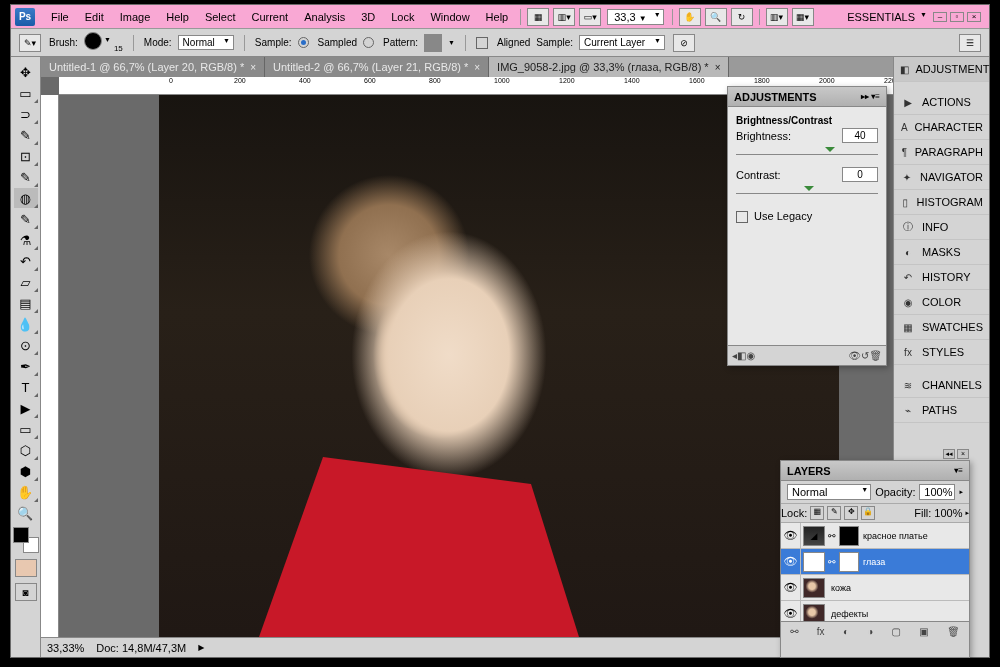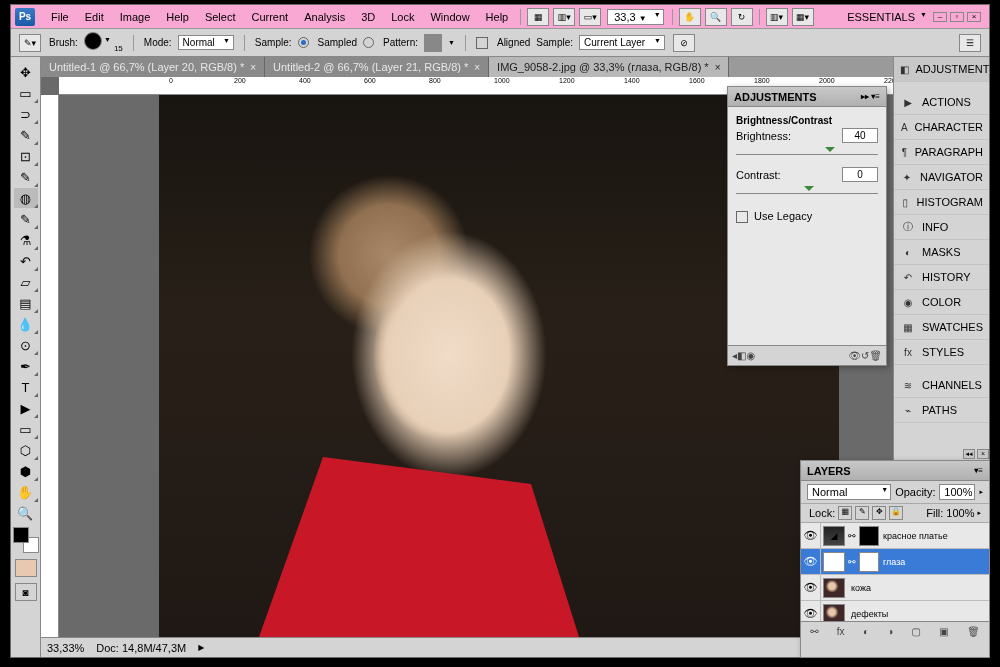--- a/index.html
+++ b/index.html
@@ -76,26 +76,26 @@
 .adj-body { padding: 8px; background: #e8e8e8; height: calc(100% - 40px); }
 .adj-title { font-weight: bold; font-size: 10px; margin-bottom: 2px; }
 .adj-row { display: flex; align-items: center; justify-content: space-between; margin-bottom: 2px; font-size: 10px; }
 .adj-val { width: 36px; border: 1px solid #888; background: #fff; text-align: center; padding: 1px; font-size: 10px; }
 .slider { height: 10px; position: relative; margin: 2px 0 12px; border-bottom: 1px solid #888; }
 .slider .thumb { position: absolute; top: 2px; width: 0; height: 0; border: 5px solid transparent; border-top-color: #3a8a3a; }
 .panel-footer { height: 20px; background: #d4d4d4; border-top: 1px solid #888; display: flex; align-items: center; justify-content: space-around; padding: 0 4px; }
 .panel-footer .fic { font-size: 10px; color: #444; }
 
 
-.layers-panel { position: absolute; bottom: 9px; right: 10px; width: 190px; height: 198px; background: #d4d4d4; border: 1px solid #888; box-shadow: 2px 2px 6px rgba(0,0,0,0.3); }
+.layers-panel { position: absolute; bottom: 9px; right: 30px; width: 190px; height: 198px; background: #d4d4d4; border: 1px solid #888; box-shadow: 2px 2px 6px rgba(0,0,0,0.3); }
 .layers-opts { padding: 3px 6px; display: flex; align-items: center; gap: 4px; font-size: 9px; border-bottom: 1px solid #aaa; }
 .layers-opts .sel { border: 1px solid #888; background: #fff; padding: 1px 16px 1px 4px; position: relative; flex: 1; }
 .layers-opts .sel::after { content: '▼'; position: absolute; right: 2px; font-size: 7px; }
 .layers-opts .val { width: 36px; border: 1px solid #888; background: #fff; text-align: right; padding: 1px 2px; }
-.lock-row { padding: 2px 8px; display: flex; align-items: center; gap: 3px; font-size: 9px; border-bottom: 1px solid #aaa; }
+.lock-row { padding: 2px 0; display: flex; align-items: center; gap: 3px; font-size: 9px; border-bottom: 1px solid #aaa; }
 .lock-ic { width: 14px; height: 14px; border: 1px solid #888; font-size: 8px; text-align: center; }
 .layer-list { height: 98px; overflow-y: auto; background: #e0e0e0; }
 .layer-row { display: flex; align-items: center; height: 26px; border-bottom: 1px solid #bbb; background: #e8e8e8; }
 .layer-row.sel { background: #3a7bd8; color: #fff; }
 .eye { width: 20px; height: 100%; border-right: 1px solid #bbb; display: flex; align-items: center; justify-content: center; font-size: 11px; }
 .thumb-lyr { width: 22px; height: 20px; border: 1px solid #888; background: #fff; margin: 0 2px; display: flex; align-items: center; justify-content: center; font-size: 9px; }
 .thumb-lyr.dark { background: linear-gradient(#222,#444); }
 .thumb-lyr.photo-t { background: radial-gradient(circle at 40% 40%, #e8c8a8 20%, #402828 40%); }
 .link-ic { width: 10px; font-size: 9px; margin: 0 1px; }
 .mask-t { width: 20px; height: 20px; border: 1px solid #888; background: #fff; }

